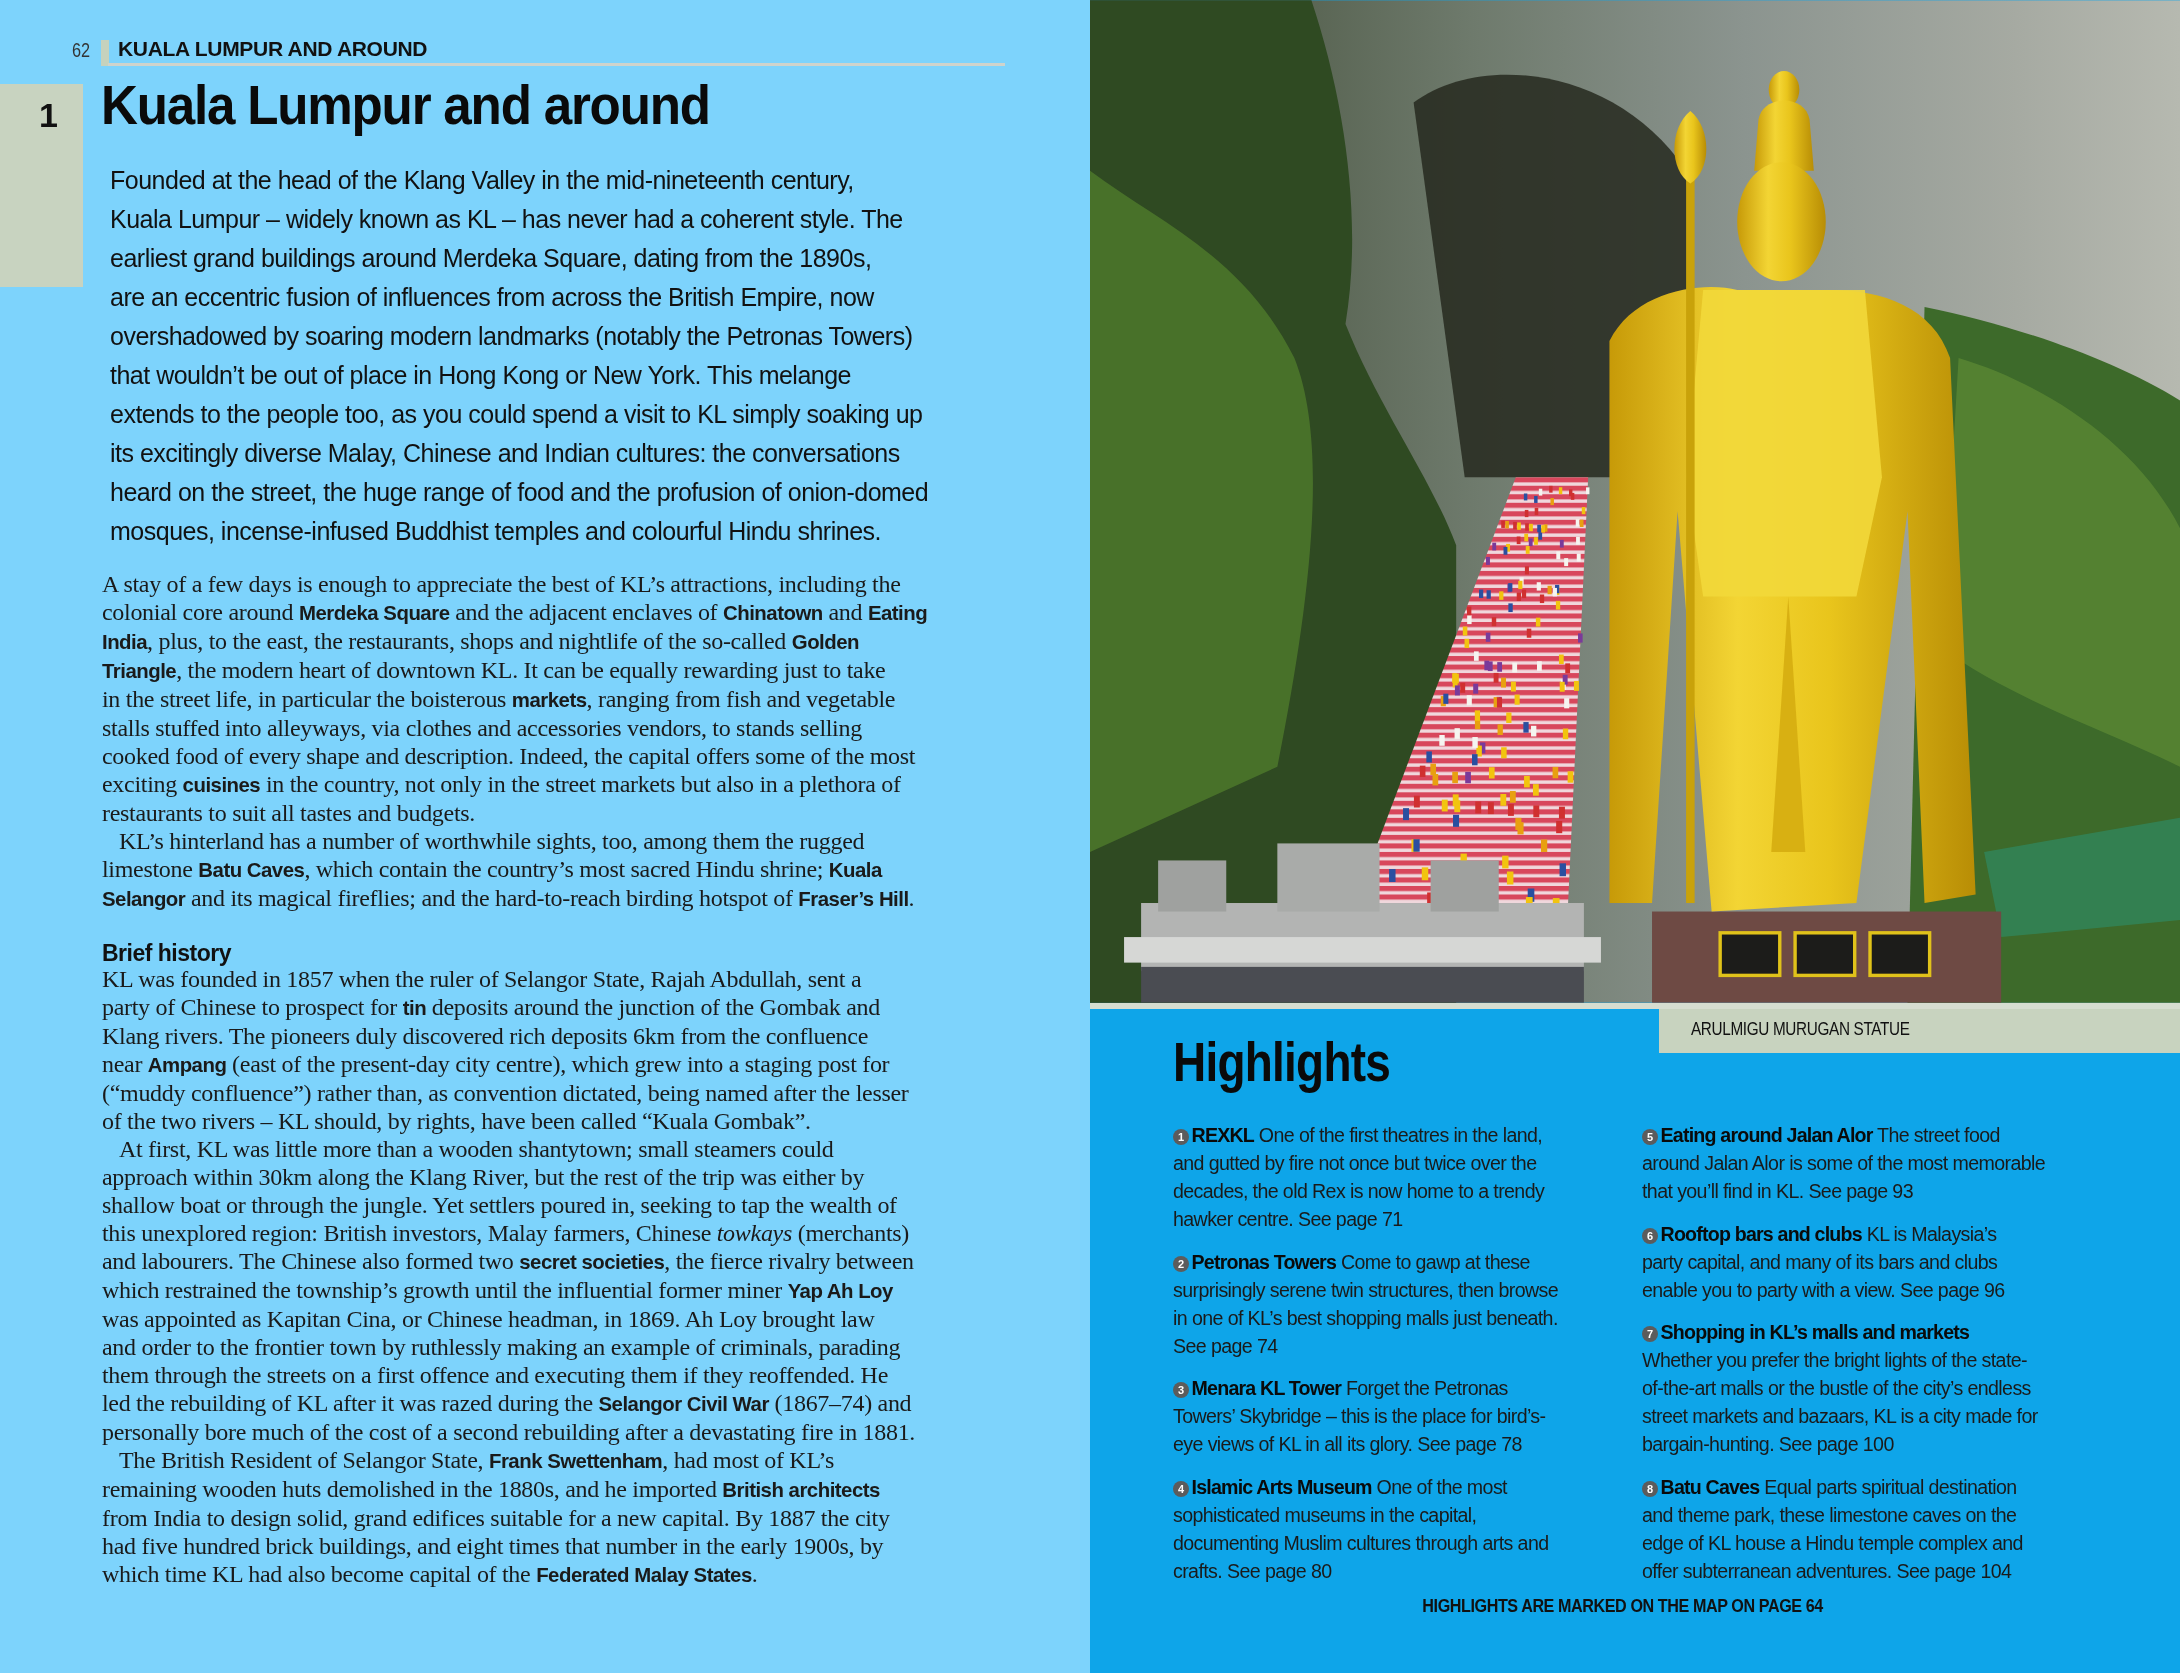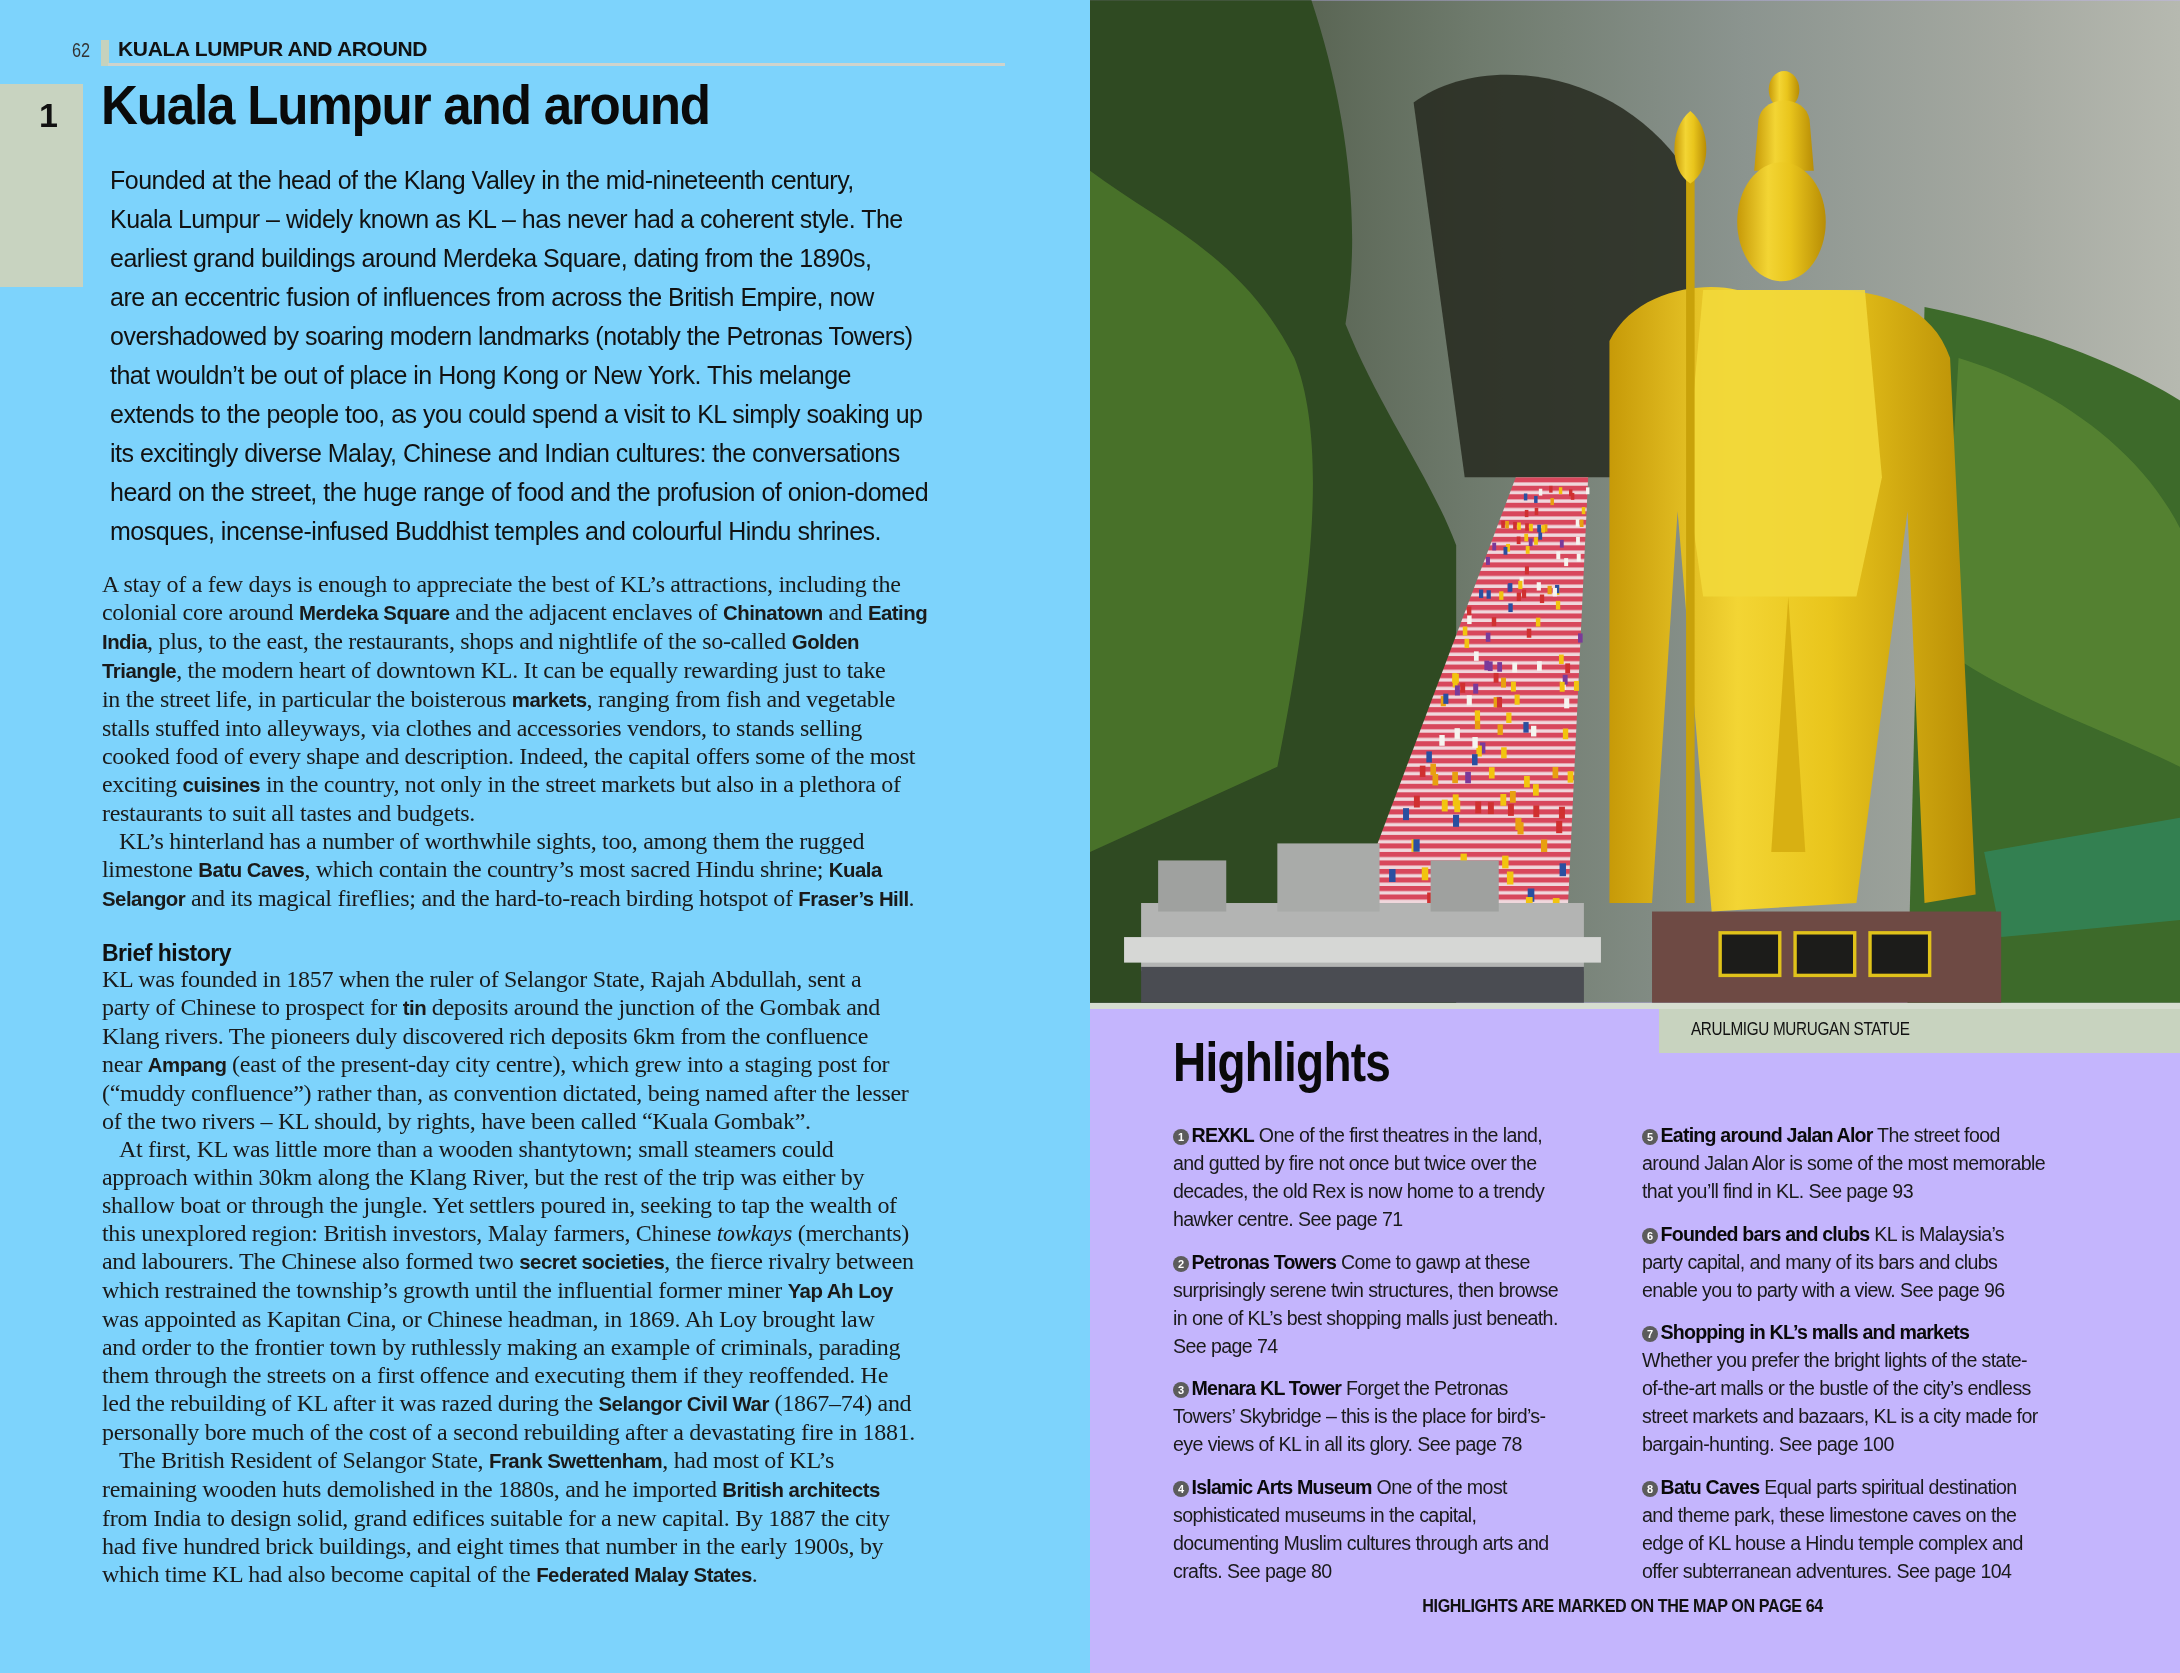--- a/index.html
+++ b/index.html
@@ -1,18 +1,18 @@
 <!DOCTYPE html>
 <html style="font-size:13.6px"><head>
 <meta charset="utf-8">
 <style>
   html, body { margin:0; padding:0; }
   body { width:2181px; height:1674px; position:relative; overflow:hidden; background:#ffffff; }
   .page-left { position:absolute; left:0; top:0; width:1090px; height:1674px; background:#7dd3fc; }
-  .page-right { position:absolute; left:1090px; top:0; width:1090px; height:1674px; background:#c4b5fd; }
+  .page-right { position:absolute; left:1090px; top:0; width:1090px; height:1674px; background:#0ea5e9; }
 
   .running-head { position:absolute; left:0; top:37px; width:1005px; height:31px; }
   .page-num { position:absolute; left:72px; top:1.7px; font-family:"Liberation Sans Narrow","Liberation Sans",sans-serif; font-size:20.4px; color:#333; transform:scaleX(0.8); transform-origin:left; }
   .head-bar { position:absolute; left:101px; top:3.4px; width:7.7px; height:25.6px; background:#c6d2bd; }
   .head-title { position:absolute; left:118px; top:0px; font-family:"Liberation Sans",sans-serif; font-weight:bold; font-size:21px; color:#111; letter-spacing:-0.3px; }
   .head-rule { position:absolute; left:108px; top:26.4px; width:897px; height:2.6px; background:#cfd3cc; }
 
   .chapter-tab { position:absolute; left:0; top:84px; width:83px; height:203px; background:#c8d3c0; }
   .chapter-num { position:absolute; left:39px; top:12px; font-family:"Liberation Sans",sans-serif; font-size:34px; font-weight:bold; color:#111; }
 
@@ -384,21 +384,21 @@
         <span class="ln">crafts. See page 80</span>
       </div>
     </div>
   <div class="hl-col c2" id="hl-col-2">
       <div class="hl-item">
         <span class="ln"><span class="hl-num">5</span><span class="hl-name">Eating around Jalan Alor</span><span> The street food</span></span>
         <span class="ln">around Jalan Alor is some of the most memorable</span>
         <span class="ln">that you’ll find in KL. See page 93</span>
       </div>
       <div class="hl-item">
-        <span class="ln"><span class="hl-num">6</span><span class="hl-name">Founded bars and clubs</span><span> KL is Malaysia’s</span></span>
+        <span class="ln"><span class="hl-num">6</span><span class="hl-name">Rooftop bars and clubs</span><span> KL is Malaysia’s</span></span>
         <span class="ln">party capital, and many of its bars and clubs</span>
         <span class="ln">enable you to party with a view. See page 96</span>
       </div>
       <div class="hl-item">
         <span class="ln"><span class="hl-num">7</span><span class="hl-name">Shopping in KL’s malls and markets</span></span>
         <span class="ln">Whether you prefer the bright lights of the state-</span>
         <span class="ln">of-the-art malls or the bustle of the city’s endless</span>
         <span class="ln">street markets and bazaars, KL is a city made for</span>
         <span class="ln">bargain-hunting. See page 100</span>
       </div>

